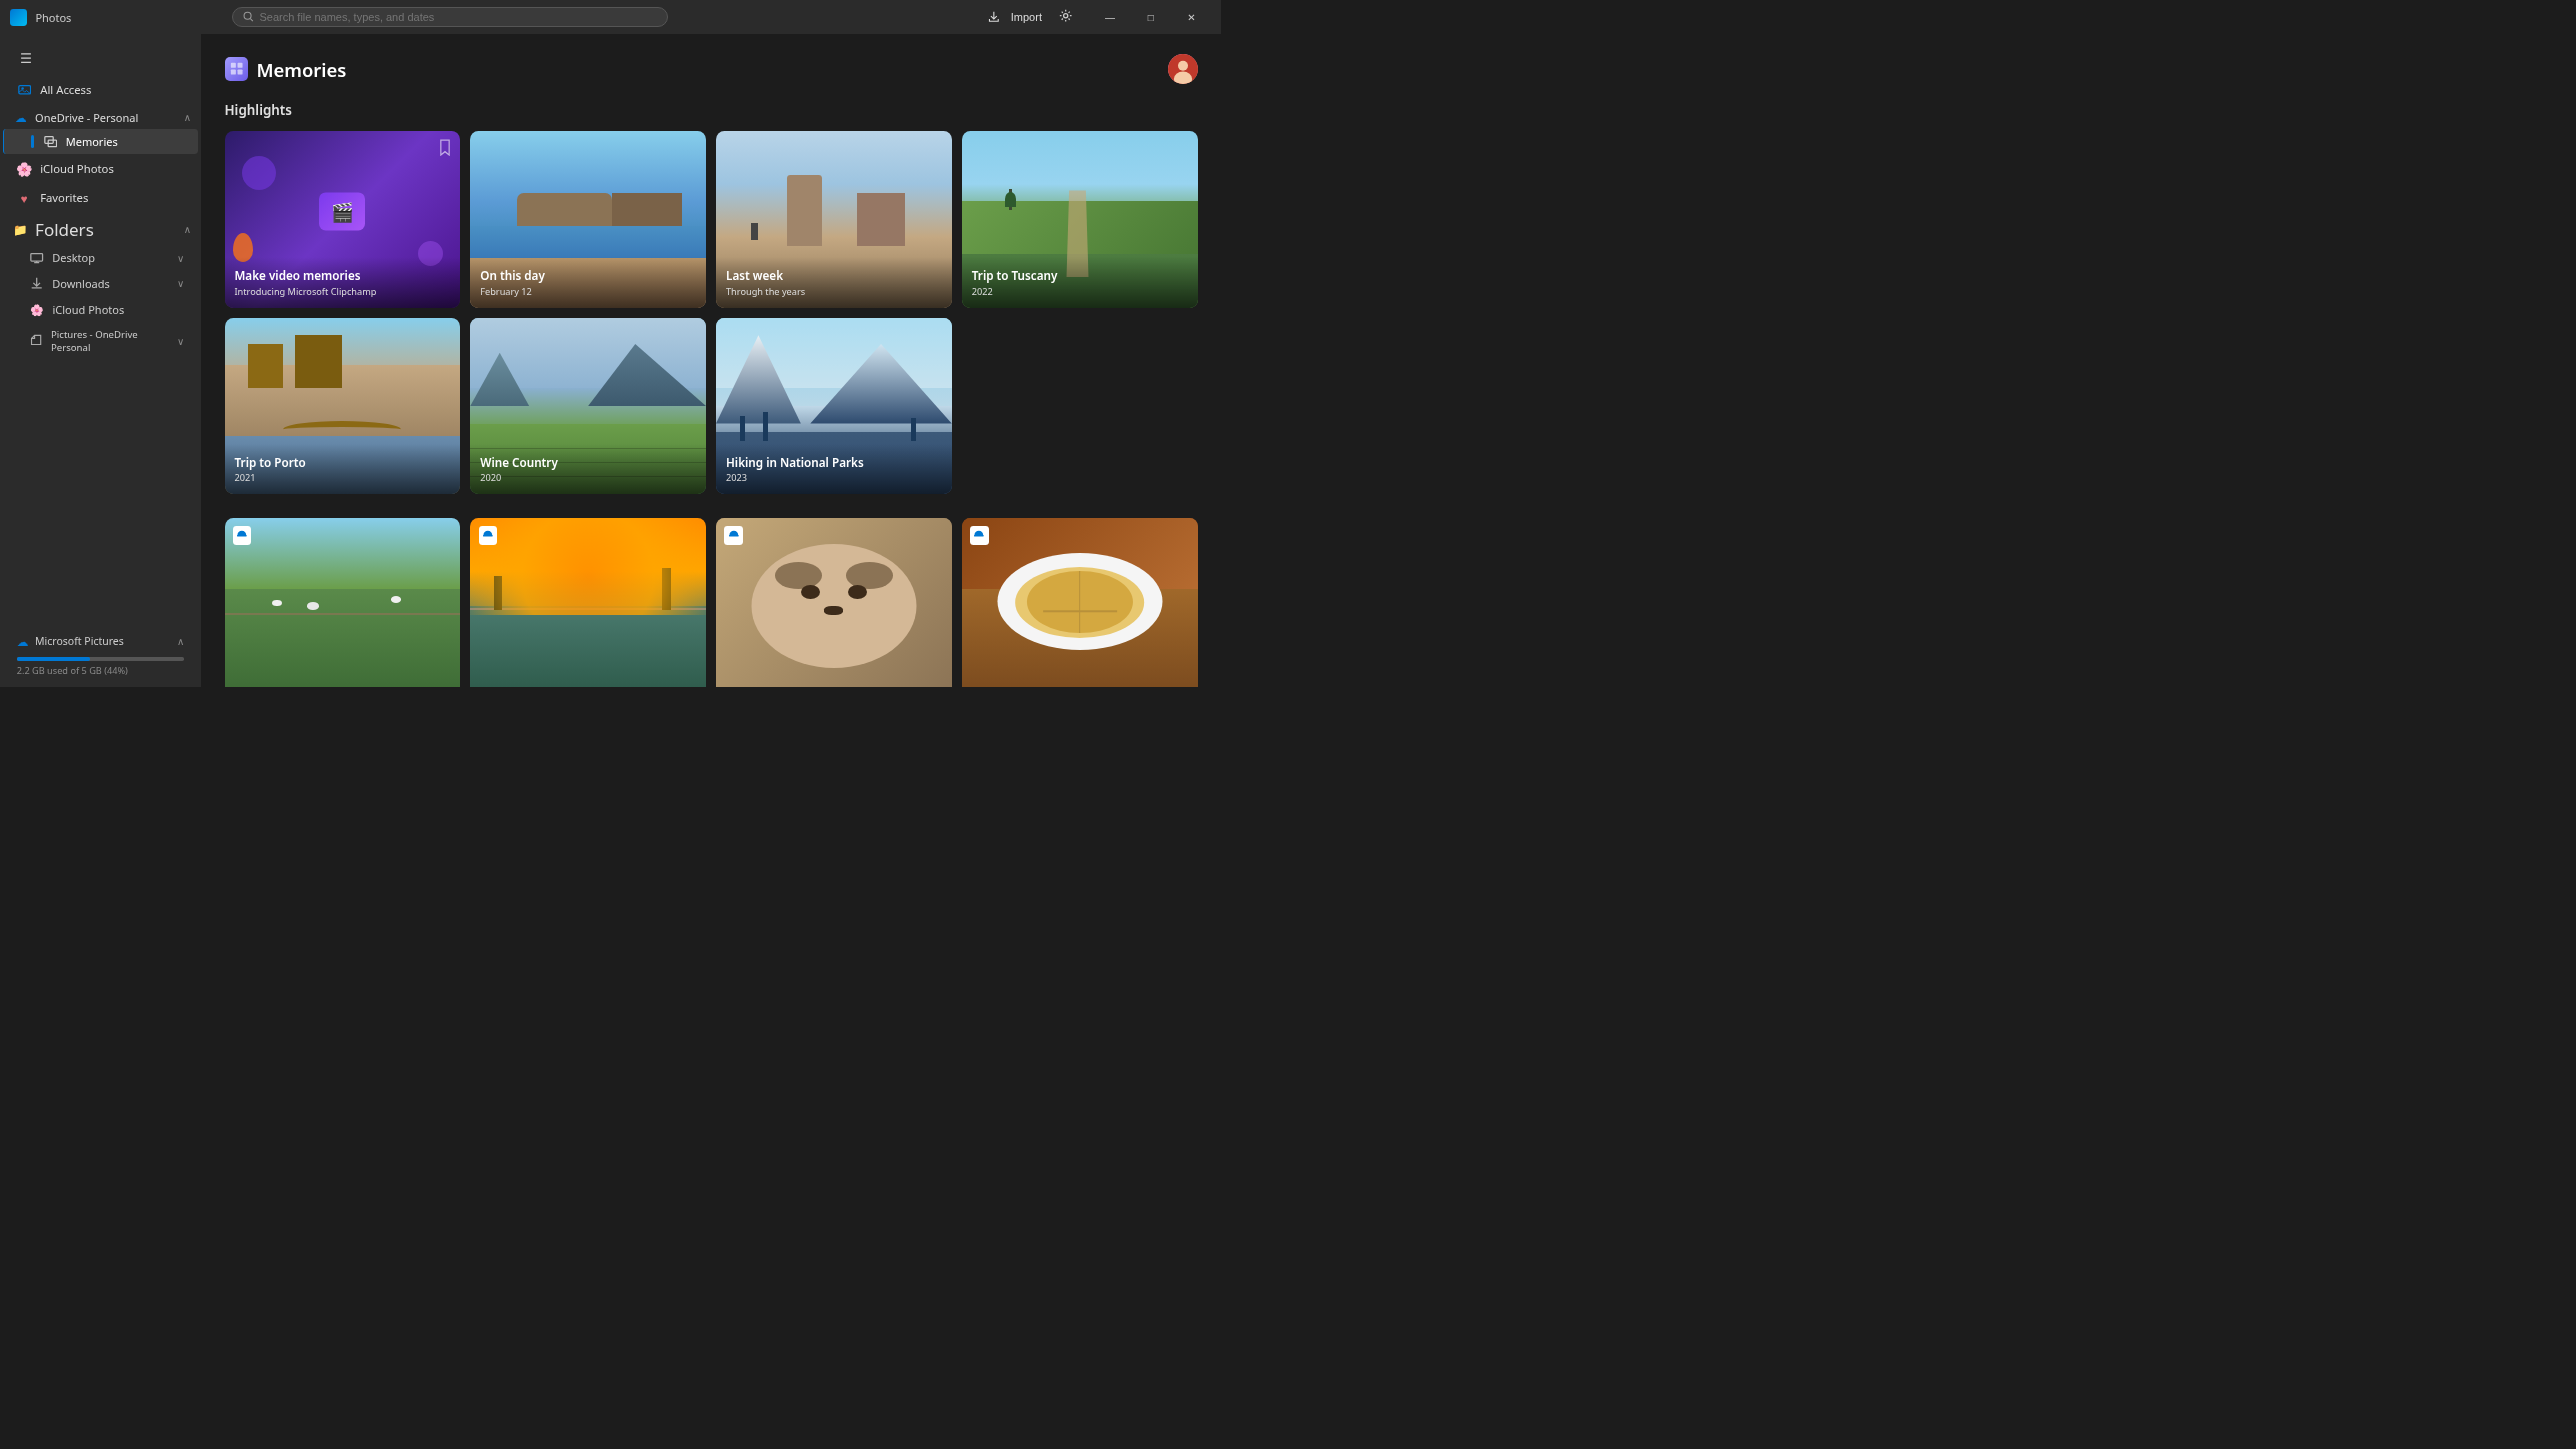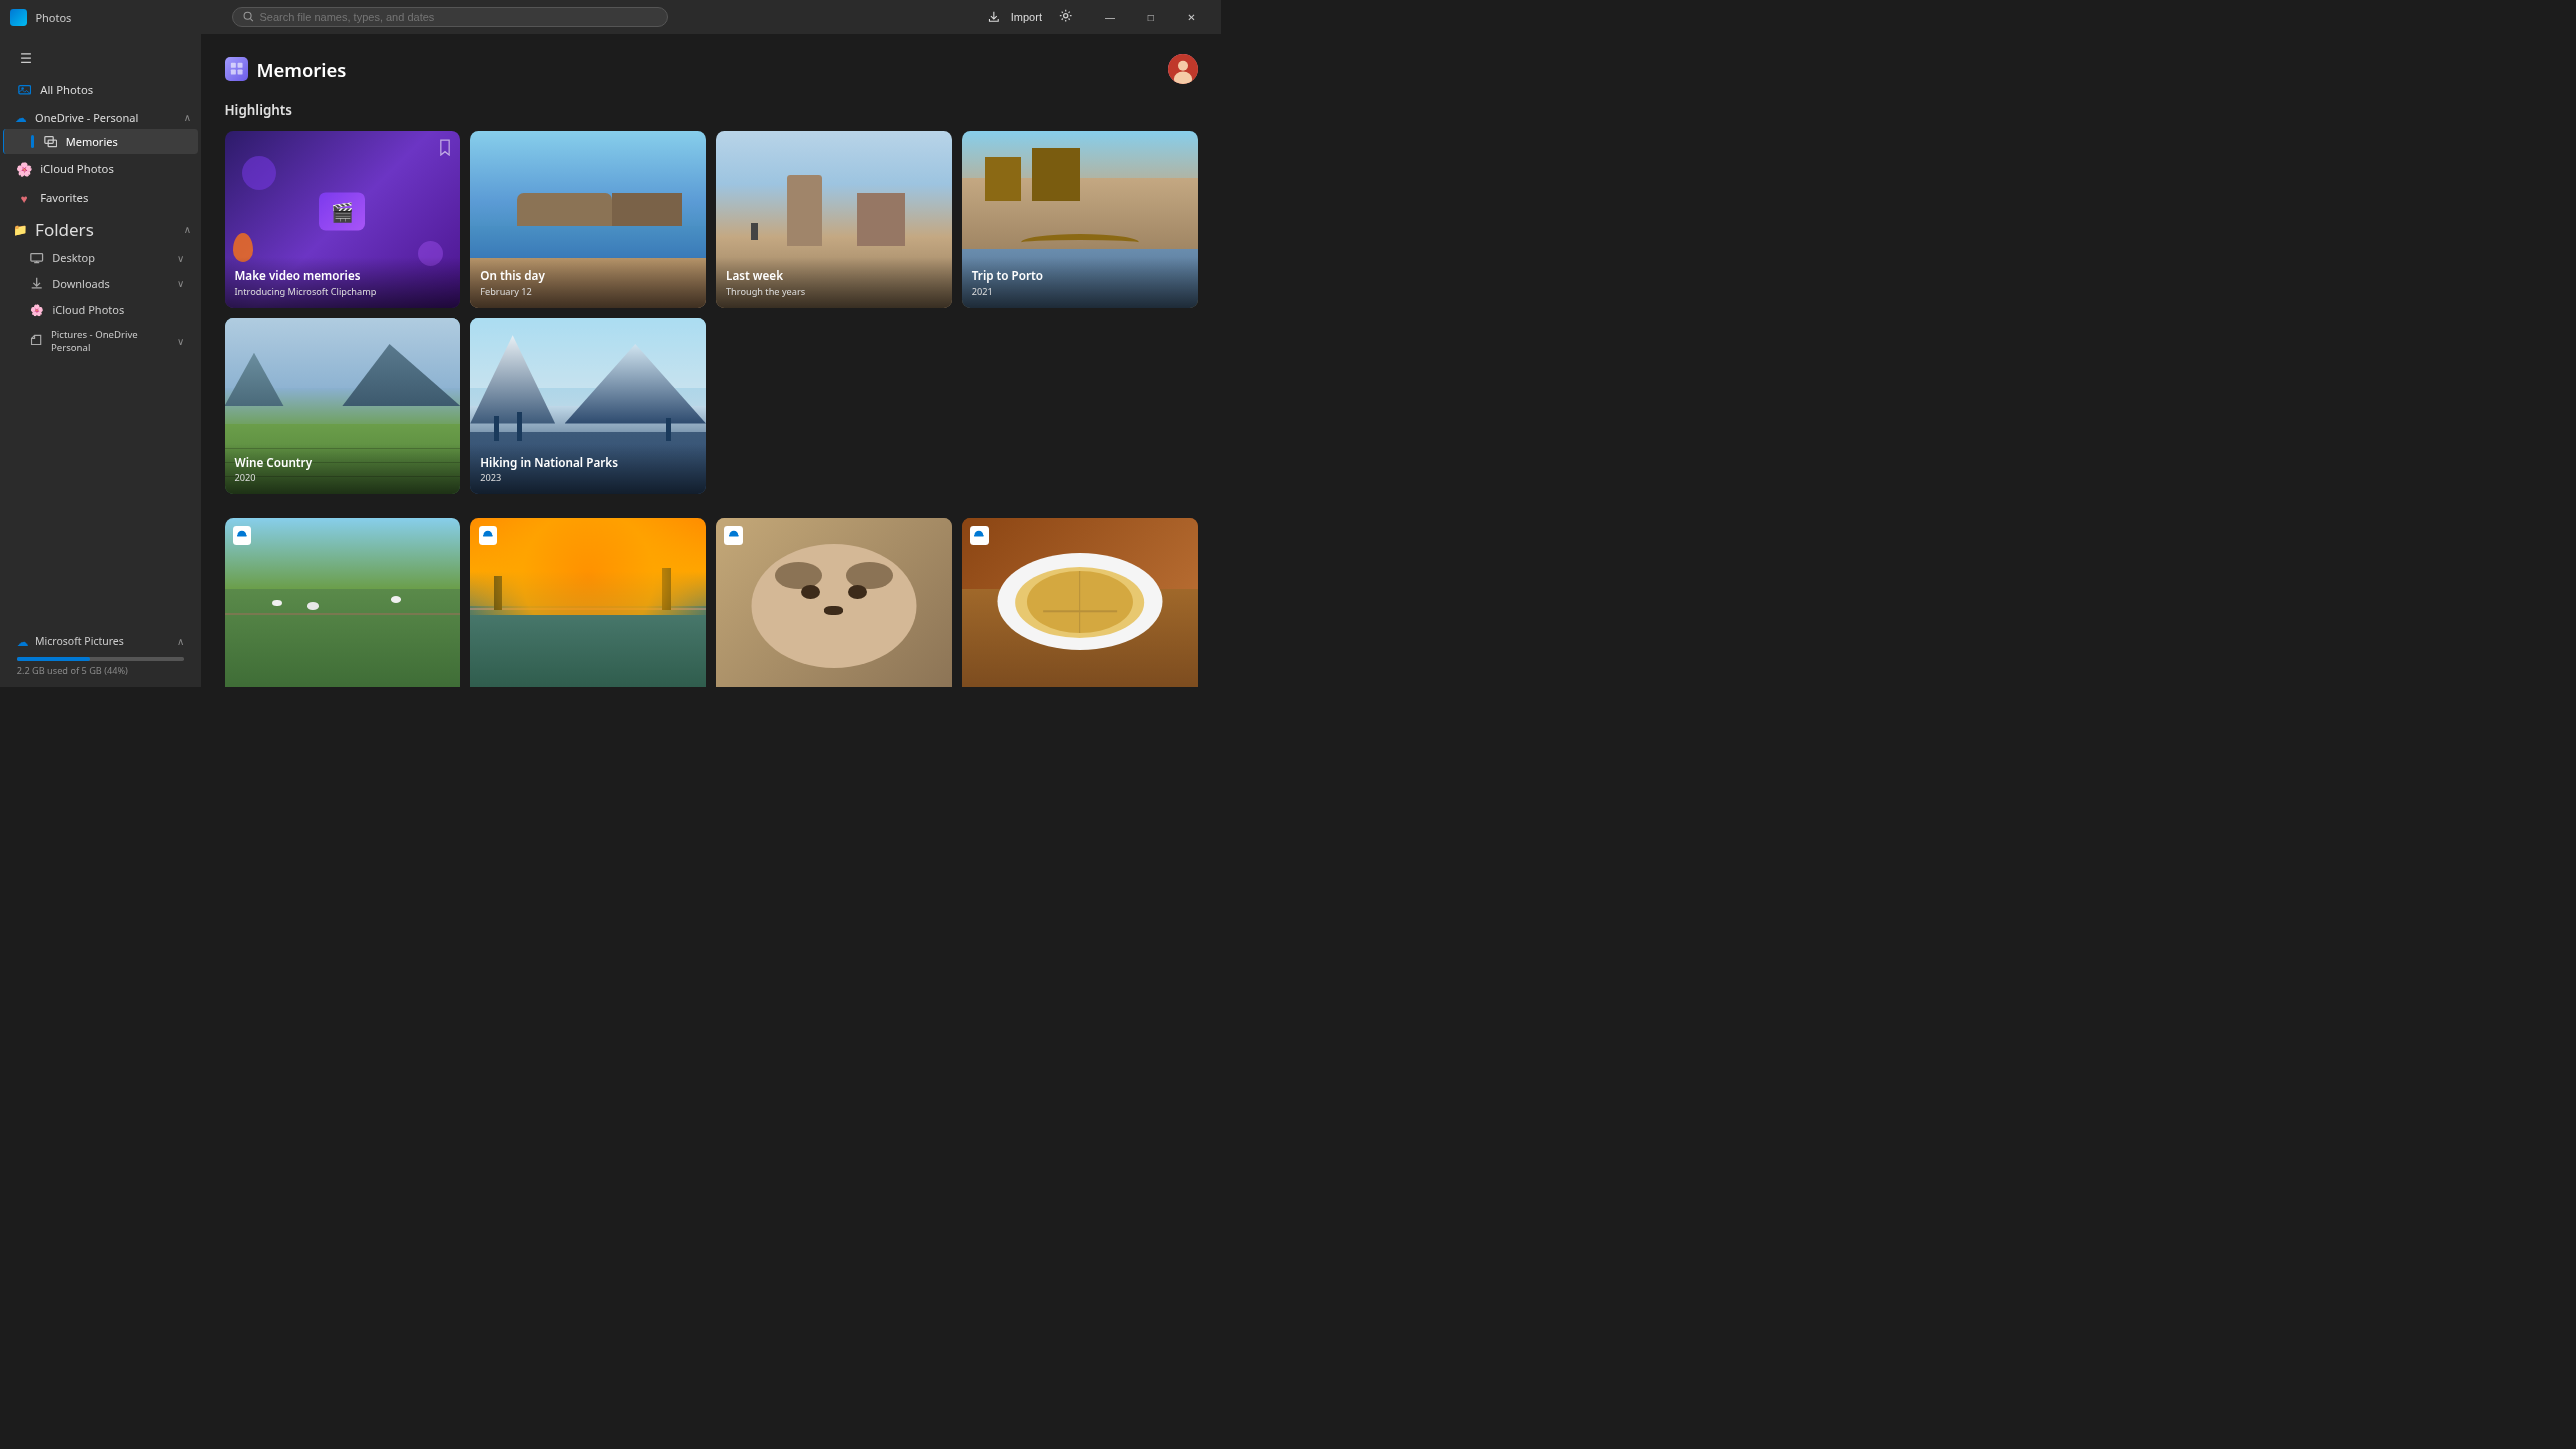--- a/index.html
+++ b/index.html
@@ -461,21 +461,21 @@
       </div>
 
       <div class="sidebar-item">
         <span class="sidebar-icon all-photos">
           <svg width="13.4" height="13.4" viewBox="0 0 16 16" fill="none">
             <rect x="1" y="3" width="14" height="10" rx="1.5" stroke="#0078d4" stroke-width="1.5"></rect>
             <circle cx="5.5" cy="6.5" r="1.5" fill="#0078d4"></circle>
             <path d="M1 11l4-3 3 3 2-2 5 4" stroke="#0078d4" stroke-width="1" fill="none"></path>
           </svg>
         </span>
-        <span>All Photos</span>
+        <span>All Access</span>
       </div>
 
       <div class="sidebar-section-header">
         <div style="display:flex; align-items:center; gap:6.7px;">
           <span class="sidebar-icon onedrive">☁</span>
           <span style="font-size:11px;">OneDrive - Personal</span>
         </div>
         <span class="chevron">∧</span>
       </div>
 
@@ -630,20 +630,36 @@
           <div style="position:absolute;bottom:35%;right:20%;width:20%;height:30%;background:#967764;"></div>
 
           <div style="position:absolute;bottom:38%;left:15%;width:6.7px;height:17px;background:#444;"></div>
         </div>
         <div class="memory-card-content">
           <div class="memory-card-title">Last week</div>
           <div class="memory-card-sub">Through the years</div>
         </div>
       </div>
 
+      <div class="memory-card">
+        <div class="hills-photo photo-sim">
+
+          <div style="position:absolute;bottom:0;left:0;right:0;height:55%;background:linear-gradient(180deg,#5a8a4a,#3d6b35);"></div>
+          <div style="position:absolute;bottom:30%;left:0;right:0;height:30%;background:linear-gradient(135deg,#6b9e4a,#4a7a35);"></div>
+
+          <div style="position:absolute;bottom:20%;left:45%;width:8%;height:50%;background:rgba(200,168,120,0.6);transform:perspective(84px) rotateX(15deg);"></div>
+
+          <div style="position:absolute;bottom:55%;left:20%;width:3.4px;height:21px;background:#3d4a35;"></div>
+          <div style="position:absolute;bottom:57%;left:20%;width:11.7px;height:15px;background:#2d5a2d;border-radius:50% 50% 0 0;margin-left:-4.2px;"></div>
+        </div>
+        <div class="memory-card-content">
+          <div class="memory-card-title">Trip to Tuscany</div>
+          <div class="memory-card-sub">2022</div>
+        </div>
+      </div>
 
       <div class="memory-card">
         <div class="river-photo photo-sim">
 
           <div style="position:absolute;bottom:0;left:0;right:0;height:35%;background:linear-gradient(180deg,#6b8eaf,#4a6a8a);"></div>
 
           <div style="position:absolute;bottom:33%;left:0;right:0;height:40%;background:linear-gradient(180deg,#c4a882,#a08664);"></div>
           <div style="position:absolute;bottom:60%;left:10%;width:15%;height:25%;background:#8b6914;"></div>
           <div style="position:absolute;bottom:60%;left:30%;width:20%;height:30%;background:#7a5c0f;"></div>
 

